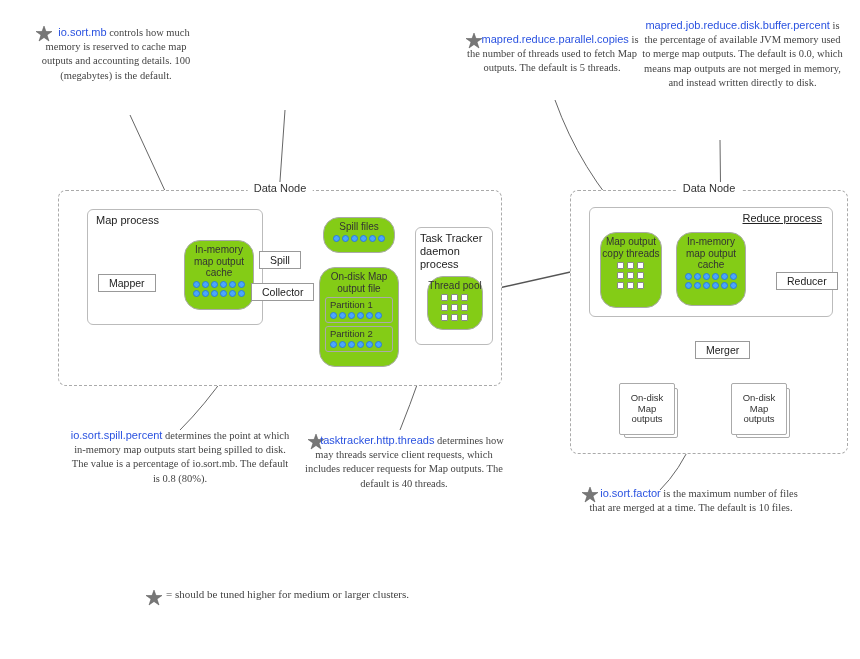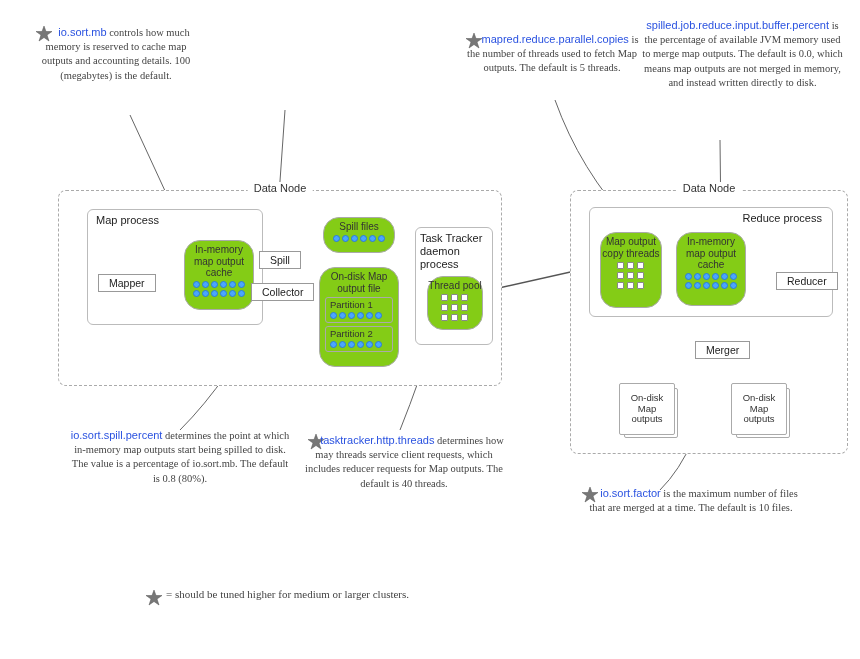--- a/index.html
+++ b/index.html
@@ -185,21 +185,21 @@
     <use href="#star" x="146" y="590"></use>
   </svg>
 
   <div class="annotation" style="left:32px; top:24px; width:168px;">
     <span class="star"></span><span class="key">io.sort.mb</span><span> controls how much memory is reserved to cache map outputs and accounting details. 100 (megabytes) is the default.</span>
   </div>
   <div class="annotation" style="left:462px; top:31px; width:180px;">
     <span class="star"></span><span class="key">mapred.reduce.parallel.copies</span><span> is the number of threads used to fetch Map outputs. The default is 5 threads.</span>
   </div>
   <div class="annotation" style="left:640px; top:18px; width:205px;">
-    <span class="key">spilled.job.reduce.input.buffer.percent</span><span> is the percentage of available JVM memory used to merge map outputs. The default is 0.0, which means map outputs are not merged in memory, and instead written directly to disk.</span>
+    <span class="key">mapred.job.reduce.disk.buffer.percent</span><span> is the percentage of available JVM memory used to merge map outputs. The default is 0.0, which means map outputs are not merged in memory, and instead written directly to disk.</span>
   </div>
 
   <div class="datanode" style="left:58px; top:190px; width:444px; height:196px;">
     <div class="datanode-label">Data Node</div>
 
     <div class="proc" style="left:28px; top:18px; width:176px; height:116px;">
       <div class="proc-label">Map process</div>
       <div class="pill" style="left:10px; top:64px;">Mapper</div>
       <div class="box" style="left:96px; top:30px; width:70px; height:70px;">
         <div>In-memory map output cache</div>
@@ -277,21 +277,21 @@
             <span class="gdot"></span>
         </div>
       </div>
     </div>
   </div>
 
   <div class="datanode" style="left:570px; top:190px; width:278px; height:264px;">
     <div class="datanode-label">Data Node</div>
 
     <div class="proc" style="left:18px; top:16px; width:244px; height:110px;">
-      <div class="proc-label" style="text-align:right; padding-right:10px;">Reduce process</div>
+      <div class="proc-label" style="text-align:right; padding-right:10px;text-decoration:underline;">Reduce process</div>
 
       <div class="box" style="left:10px; top:24px; width:62px; height:76px;">
         <div>Map output copy threads</div>
         <div class="ggrid">
           <span class="gdot"></span>
             <span class="gdot"></span>
             <span class="gdot"></span>
             <span class="gdot"></span>
             <span class="gdot"></span>
             <span class="gdot"></span>

